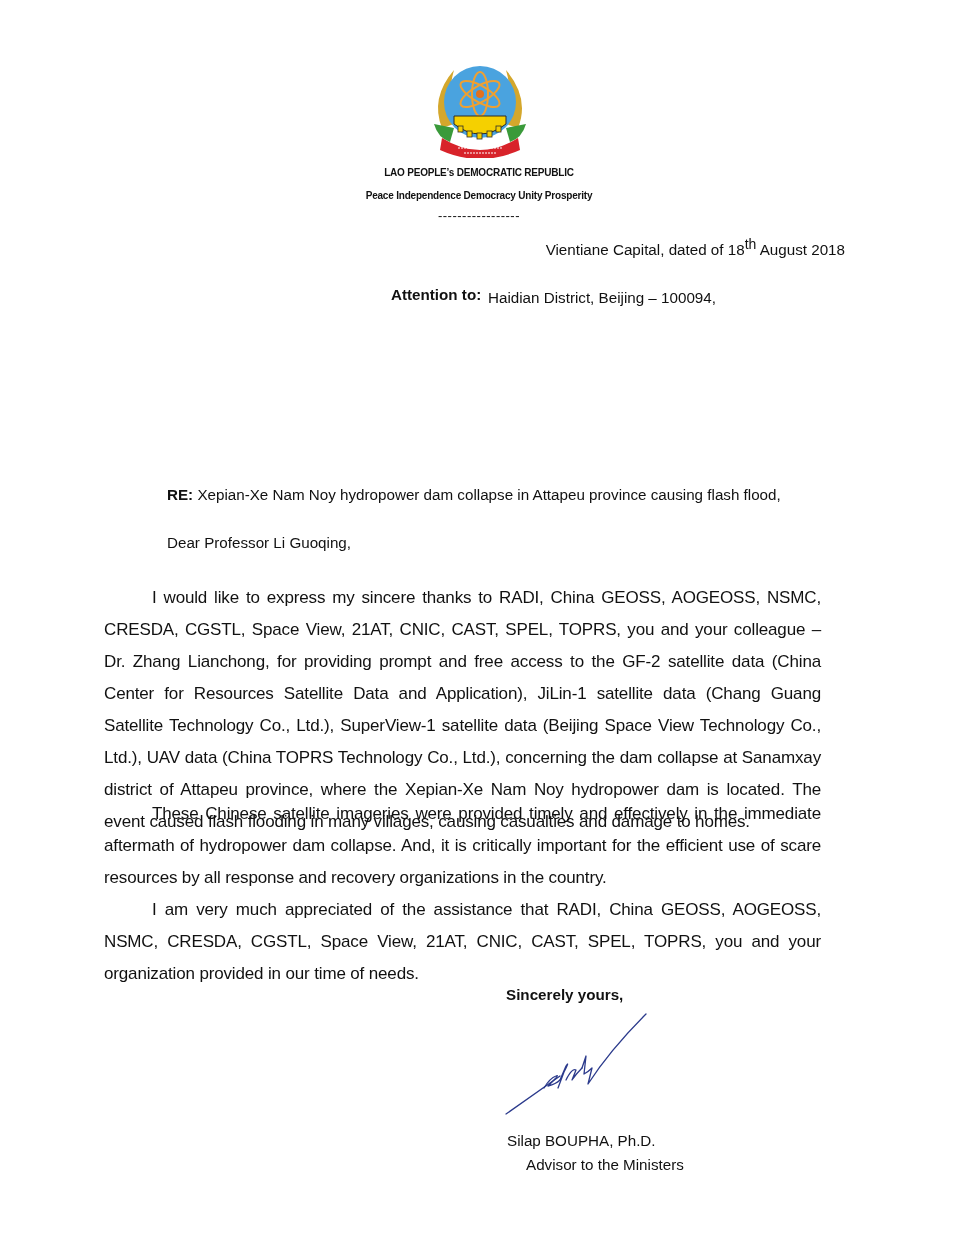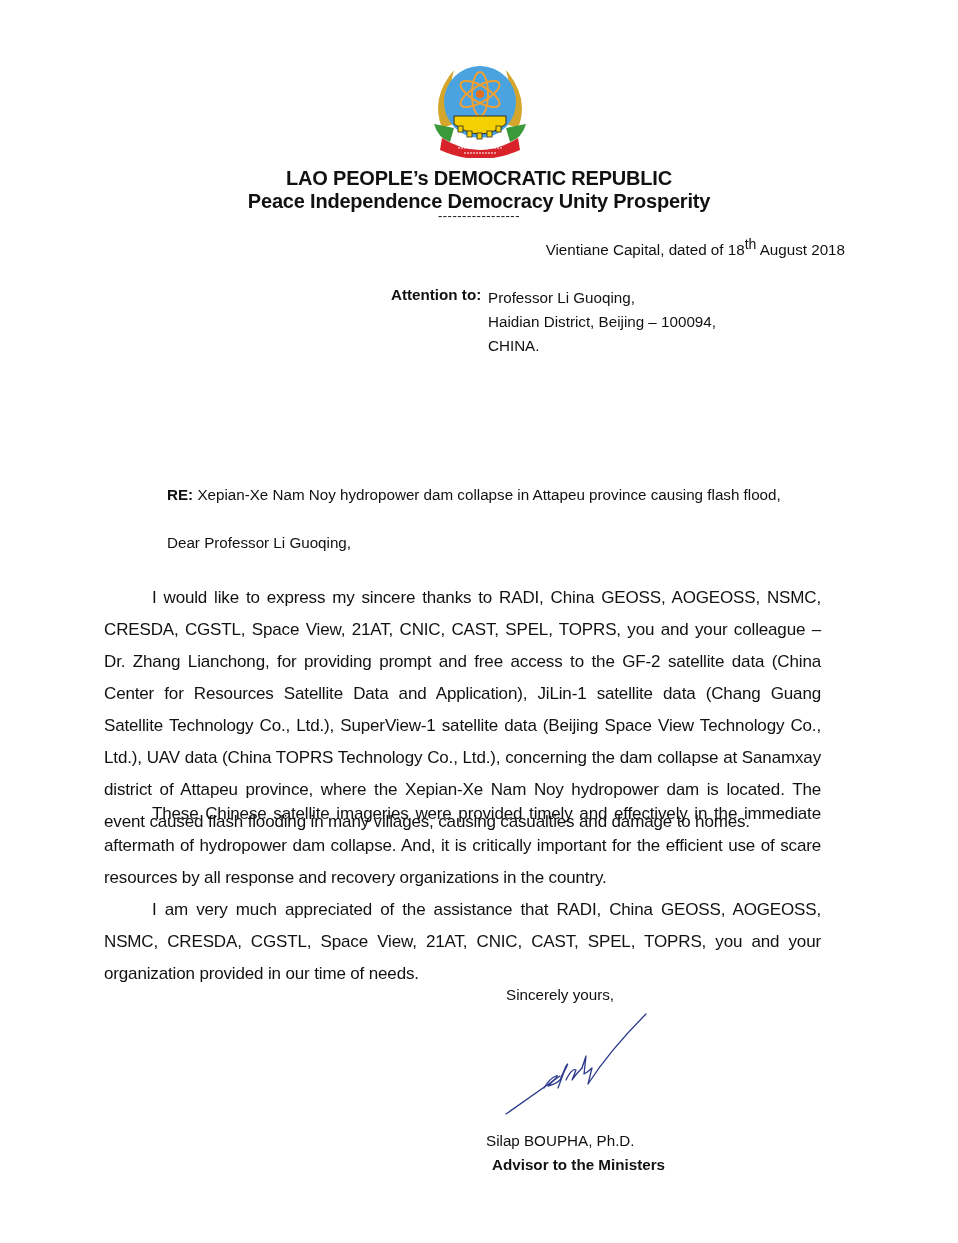--- a/index.html
+++ b/index.html
@@ -3,43 +3,43 @@
 <meta charset="utf-8">
 <style>
   html, body { margin: 0; padding: 0; background: #ffffff; }
   body {
     width: 958px; height: 1243px; position: relative; overflow: hidden;
     font-family: "Liberation Sans Narrow", "Liberation Sans", sans-serif;
     color: #111; font-size: 15.2px;
   }
   .abs { position: absolute; }
   .emblem { left: 424px; top: 58px; width: 112px; height: 100px; }
-  .hdr { left: 0; width: 958px; text-align: center; font-weight: bold; font-size: 20px; letter-spacing: -0.2px; }
+  .hdr { left: 0; width: 958px; text-align: center; font-weight: bold; font-size: 10px; letter-spacing: -0.2px; }
   .hdr1 { top: 167px; }
   .hdr2 { top: 190px; }
   .dashes { top: 208px; left: 0; width: 958px; text-align: center; font-size: 13px; letter-spacing: 0.5px; }
   .date { top: 236px; right: 113px; font-size: 15.2px; }
   .date sup { font-size: 14px; vertical-align: 6px; }
   .att-label { top: 286px; left: 391px; font-weight: bold; }
   .att-lines { top: 286px; left: 488px; line-height: 24px; }
   .att-lines div { white-space: nowrap; }
   .re { top: 486px; left: 167px; white-space: nowrap; }
   .re b { font-weight: bold; }
   .dear { top: 534px; left: 167px; }
   .para {
     left: 104px; width: 717px; line-height: 32px; text-align: justify;
     text-indent: 48px; font-size: 17px; letter-spacing: -0.15px;
   }
   .p1 { top: 582px; }
   .p2 { top: 798px; }
   .p3 { top: 894px; }
-  .closing { top: 986px; left: 506px; }
+  .closing { top: 986px; left: 506px; font-weight: bold; }
   .sig { left: 500px; top: 1010px; width: 160px; height: 110px; }
-  .signame { top: 1132px; left: 486px; }
-  .sigtitle { top: 1156px; left: 492px; font-weight: bold; }
+  .signame { top: 1132px; left: 507px; }
+  .sigtitle { top: 1156px; left: 526px; }
 </style>
 </head>
 <body>
 
 <div>
 
   <svg class="abs emblem" viewBox="0 0 112 100">
 
     <path d="M18 70 Q6 40 30 12 Q22 40 30 66 Z" fill="#d4a72c"></path>
     <path d="M94 70 Q106 40 82 12 Q90 40 82 66 Z" fill="#d4a72c"></path>
@@ -71,23 +71,21 @@
   <div class="abs hdr hdr1">LAO PEOPLE’s DEMOCRATIC REPUBLIC</div>
   <div class="abs hdr hdr2">Peace Independence Democracy Unity Prosperity</div>
   <div class="abs dashes">-----------------</div>
 
   <div class="abs date">
     <span>Vientiane Capital, dated of 18</span><sup>th</sup><span> August 2018</span>
   </div>
 
   <div class="abs att-label">Attention to:</div>
   <div class="abs att-lines">
-    <div>Professor Li Guoqing,</div>
     <div>Haidian District, Beijing – 100094,</div>
-    <div>CHINA.</div>
   </div>
 
   <div class="abs re">
     <b>RE:</b><span> Xepian-Xe Nam Noy hydropower dam collapse in Attapeu province causing flash flood,</span>
   </div>
 
   <div class="abs dear">Dear Professor Li Guoqing,</div>
 
   <div class="abs para p1">I would like to express my sincere thanks to RADI, China GEOSS, AOGEOSS, NSMC, CRESDA, CGSTL, Space View, 21AT, CNIC, CAST, SPEL, TOPRS, you and your colleague – Dr. Zhang Lianchong, for providing prompt and free access to the GF-2 satellite data (China Center for Resources Satellite Data and Application), JiLin-1 satellite data (Chang Guang Satellite Technology Co., Ltd.), SuperView-1 satellite data (Beijing Space View Technology Co., Ltd.), UAV data (China TOPRS Technology Co., Ltd.), concerning the dam collapse at Sanamxay district of Attapeu province, where the Xepian-Xe Nam Noy hydropower dam is located. The event caused flash flooding in many villages, causing casualties and damage to homes.</div>
   <div class="abs para p2">These Chinese satellite imageries were provided timely and effectively in the immediate aftermath of hydropower dam collapse. And, it is critically important for the efficient use of scare resources by all response and recovery organizations in the country.</div>

